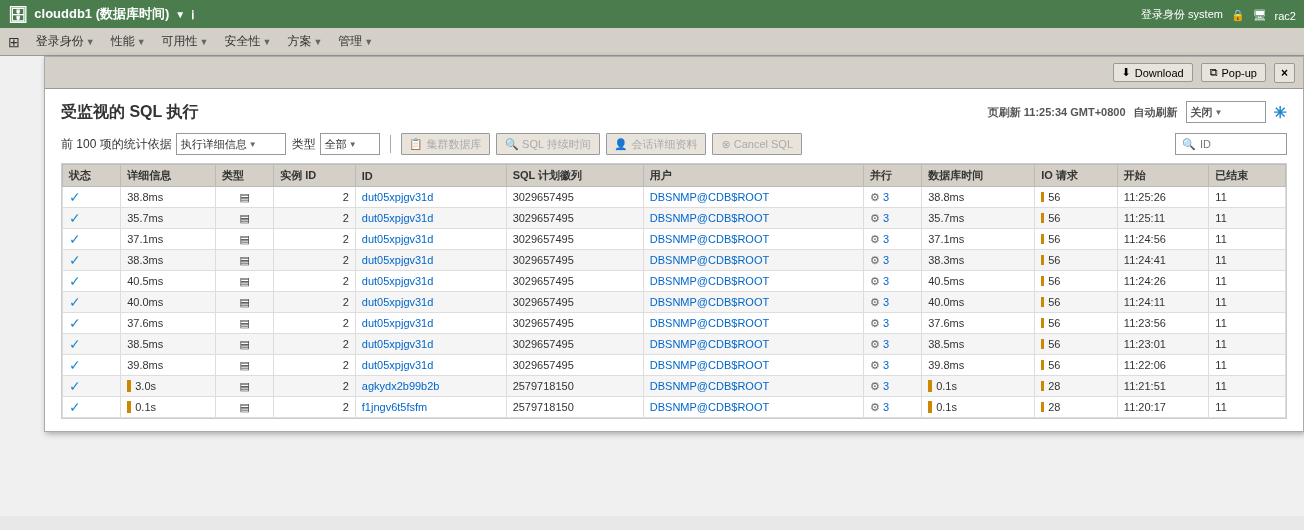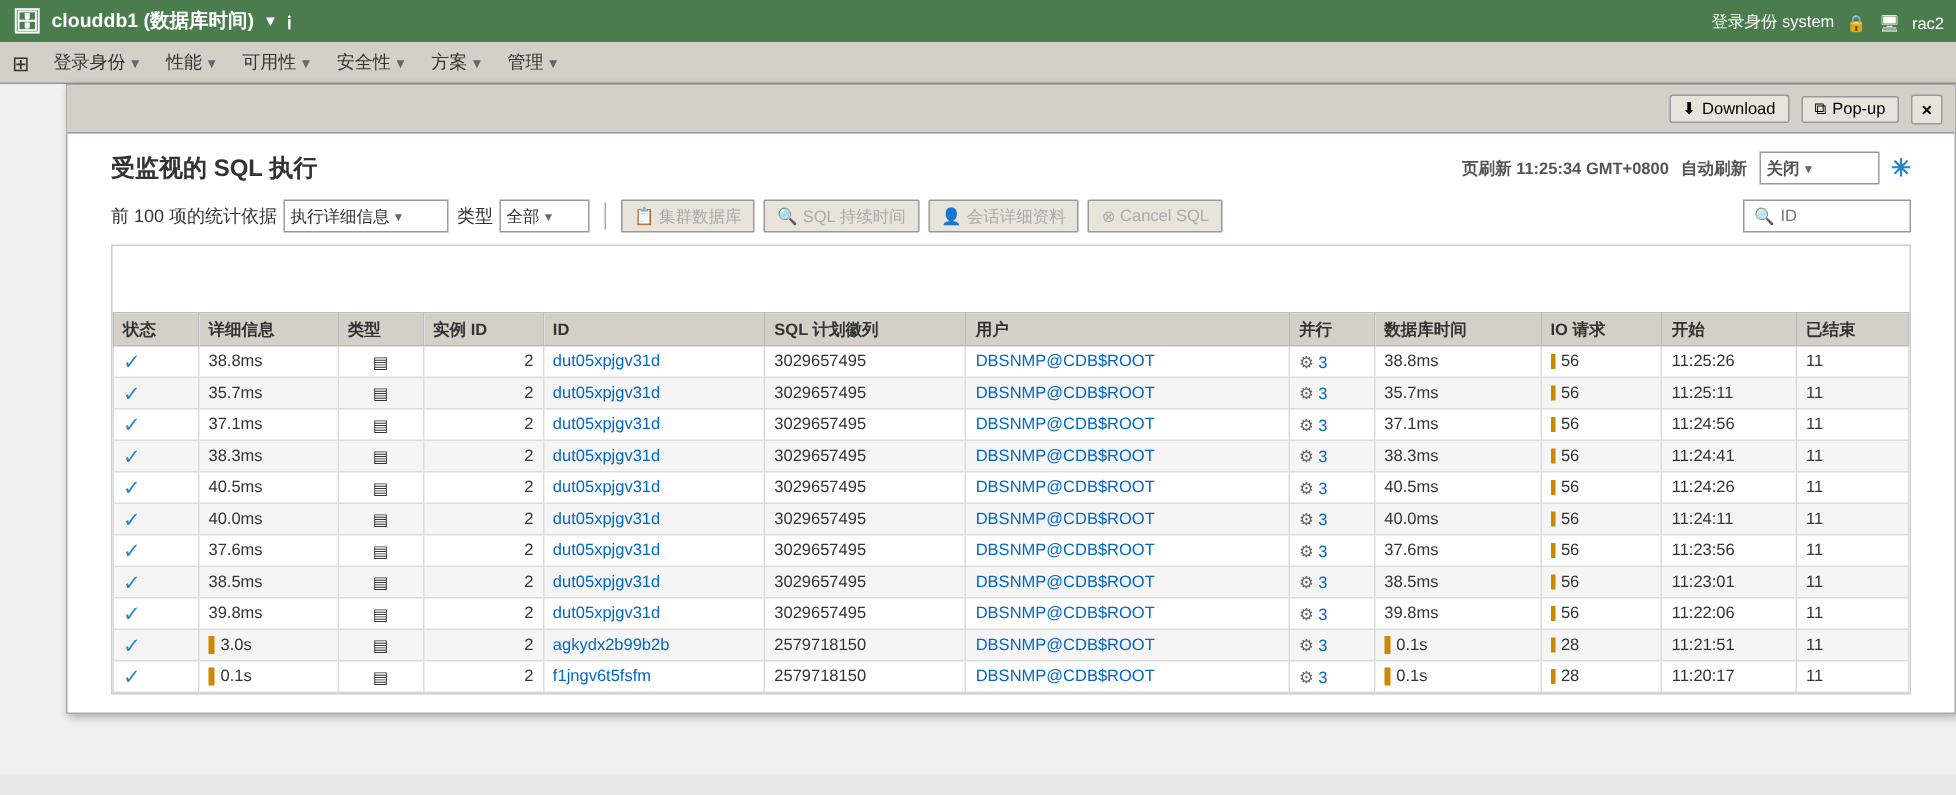--- a/index.html
+++ b/index.html
@@ -17,40 +17,40 @@
     
     .main { background: #f0f0f0; padding: 0; position: relative; }
 
     
     .popup-panel { position: absolute; top: 0; right: 0; width: 1260px; background: white; border: 1px solid #aaa; box-shadow: 2px 2px 6px rgba(0,0,0,0.3); z-index: 100; }
     .popup-header { background: #d4d0c8; display: flex; align-items: center; justify-content: flex-end; padding: 4px 8px; gap: 8px; border-bottom: 1px solid #999; height: 32px; }
     .popup-btn { background: #e8e4dc; border: 1px solid #999; padding: 2px 8px; cursor: pointer; font-size: 11px; display: flex; align-items: center; gap: 4px; border-radius: 2px; }
     .popup-close { background: #e8e4dc; border: 1px solid #999; padding: 2px 6px; cursor: pointer; font-size: 12px; font-weight: bold; border-radius: 2px; }
 
     
-    .content-area { padding: 12px 29px; }
+    .content-area { padding: 12px 16px; }
     .section-title { font-size: 16px; font-weight: bold; color: #333; margin-bottom: 10px; display: flex; align-items: center; justify-content: space-between; }
     .section-title-right { font-size: 11px; color: #555; display: flex; align-items: center; gap: 8px; }
 
     
     .toolbar { display: flex; align-items: center; gap: 6px; margin-bottom: 8px; flex-wrap: wrap; }
     .toolbar-group { display: flex; align-items: center; gap: 4px; }
     .label { font-size: 12px; color: #333; white-space: nowrap; }
     .select-box { border: 1px solid #999; background: white; padding: 2px 4px; font-size: 11px; height: 22px; display: flex; align-items: center; gap: 2px; cursor: pointer; min-width: 80px; }
     .select-arrow { font-size: 8px; color: #666; }
     .toolbar-btn { background: #e8e4dc; border: 1px solid #999; padding: 2px 8px; font-size: 11px; height: 22px; cursor: pointer; display: flex; align-items: center; gap: 3px; color: #555; border-radius: 1px; white-space: nowrap; }
     .toolbar-btn.disabled { color: #aaa; cursor: default; }
     .search-box { border: 1px solid #999; background: white; padding: 2px 6px; font-size: 11px; height: 22px; display: flex; align-items: center; gap: 4px; margin-left: auto; }
     .search-input { border: none; outline: none; font-size: 11px; width: 80px; }
     .separator { width: 1px; background: #aaa; height: 18px; margin: 0 4px; }
 
     
     .table-container { border: 1px solid #ccc; overflow: hidden; max-height: 350px; }
     .table-scroll { overflow-y: auto; overflow-x: hidden; max-height: 350px; }
-    table { width: 100%; border-collapse: collapse; font-size: 11px; margin-top: 44px; }
+    table { width: 100%; border-collapse: collapse; font-size: 11px; }
     thead tr { background: #d4d0c8; }
     th { border: 1px solid #bbb; padding: 3px 6px; text-align: left; font-weight: bold; font-size: 11px; white-space: nowrap; position: sticky; top: 0; background: #d4d0c8; z-index: 10; }
     td { border: 1px solid #ddd; padding: 2px 6px; white-space: nowrap; }
     tr:nth-child(even) td { background: #f5f5f5; }
     tr:nth-child(odd) td { background: white; }
     .link-text { color: #0066cc; cursor: pointer; }
 
     .refresh-icon { color: #2288cc; font-size: 16px; }
   </style>
 </head>

